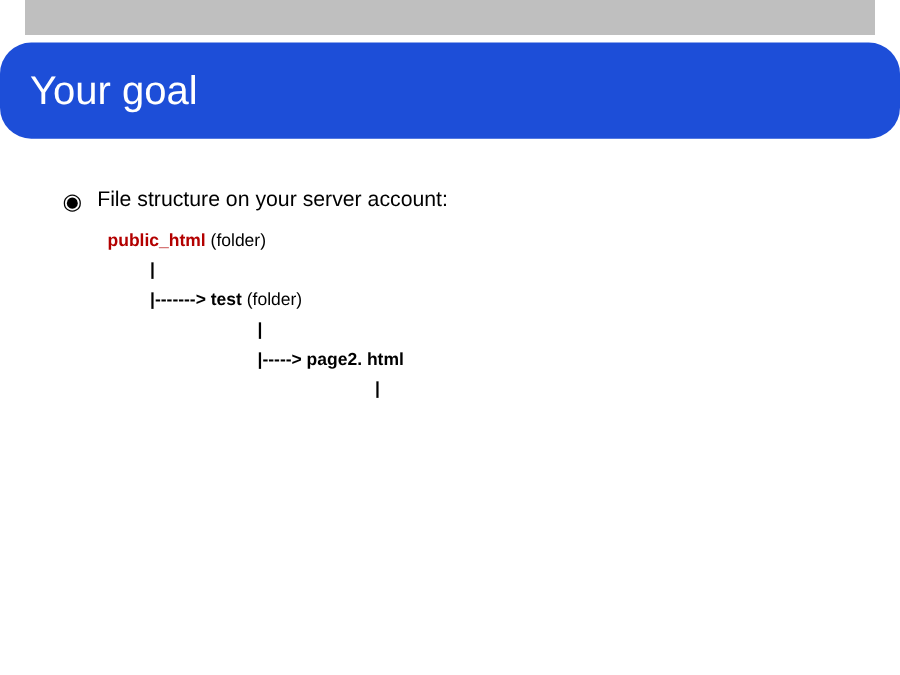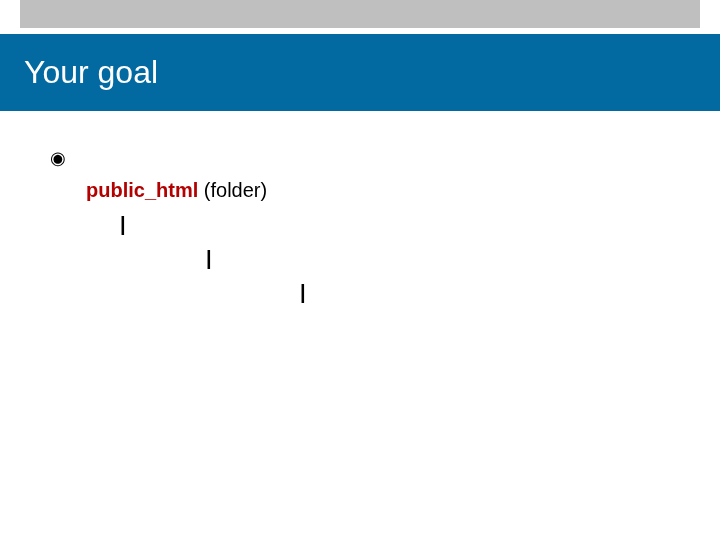--- a/index.html
+++ b/index.html
@@ -9,24 +9,25 @@
     background: #fff;
     font-family: Arial, Helvetica, sans-serif;
     overflow: hidden;
   }
   .topbar {
     background: #bfbfbf;
     height: 28px;
     margin: 0 20px;
   }
   .title-band {
-    background: #0369a1;
+    background: #1d4ed8;
     color: #fff;
     padding: 20px 24px 20px 24px;
     margin-top: 6px;
+    border-radius: 25px;
   }
   .title-band .title {
     font-size: 32px;
     font-weight: 400;
   }
   .content {
     padding: 36px 50px 0 50px;
     color: #000;
     font-size: 17px;
     line-height: 1.5;
@@ -39,21 +40,21 @@
   }
   .bullet-icon {
     font-size: 18px;
     color: #000;
     line-height: 1;
     position: relative;
     top: 2px;
   }
   .tree {
     margin-left: 36px;
-    font-size: 20px;
+    font-size: 14px;
     font-weight: bold;
     line-height: 1.7;
   }
   .tree .row { white-space: pre; }
   .red { color: #b30000; }
   .thin { font-weight: normal; }
   .ind1 { margin-left: 34px; }
   .ind2 { margin-left: 120px; }
   .ind3 { margin-left: 214px; }
 </style>
@@ -63,22 +64,25 @@
 <div class="topbar"></div>
 
 <div class="title-band">
   <div class="title">Your goal</div>
 </div>
 
 <div class="content">
 
   <div class="bullet-row">
     <span class="bullet-icon">◉</span>
+    <span>File structure on your server account:</span>
   </div>
 
   <div class="tree">
     <div class="row"><span class="red">public_html</span><span class="thin"> (folder)</span></div>
     <div class="row ind1">|</div>
+    <div class="row ind1"><span>|-------&gt; test</span><span class="thin"> (folder)</span></div>
     <div class="row ind2">|</div>
+    <div class="row ind2">|-----&gt; page2. html</div>
     <div class="row ind3">|</div>
   </div>
 
 </div>
 
 </body></html>

